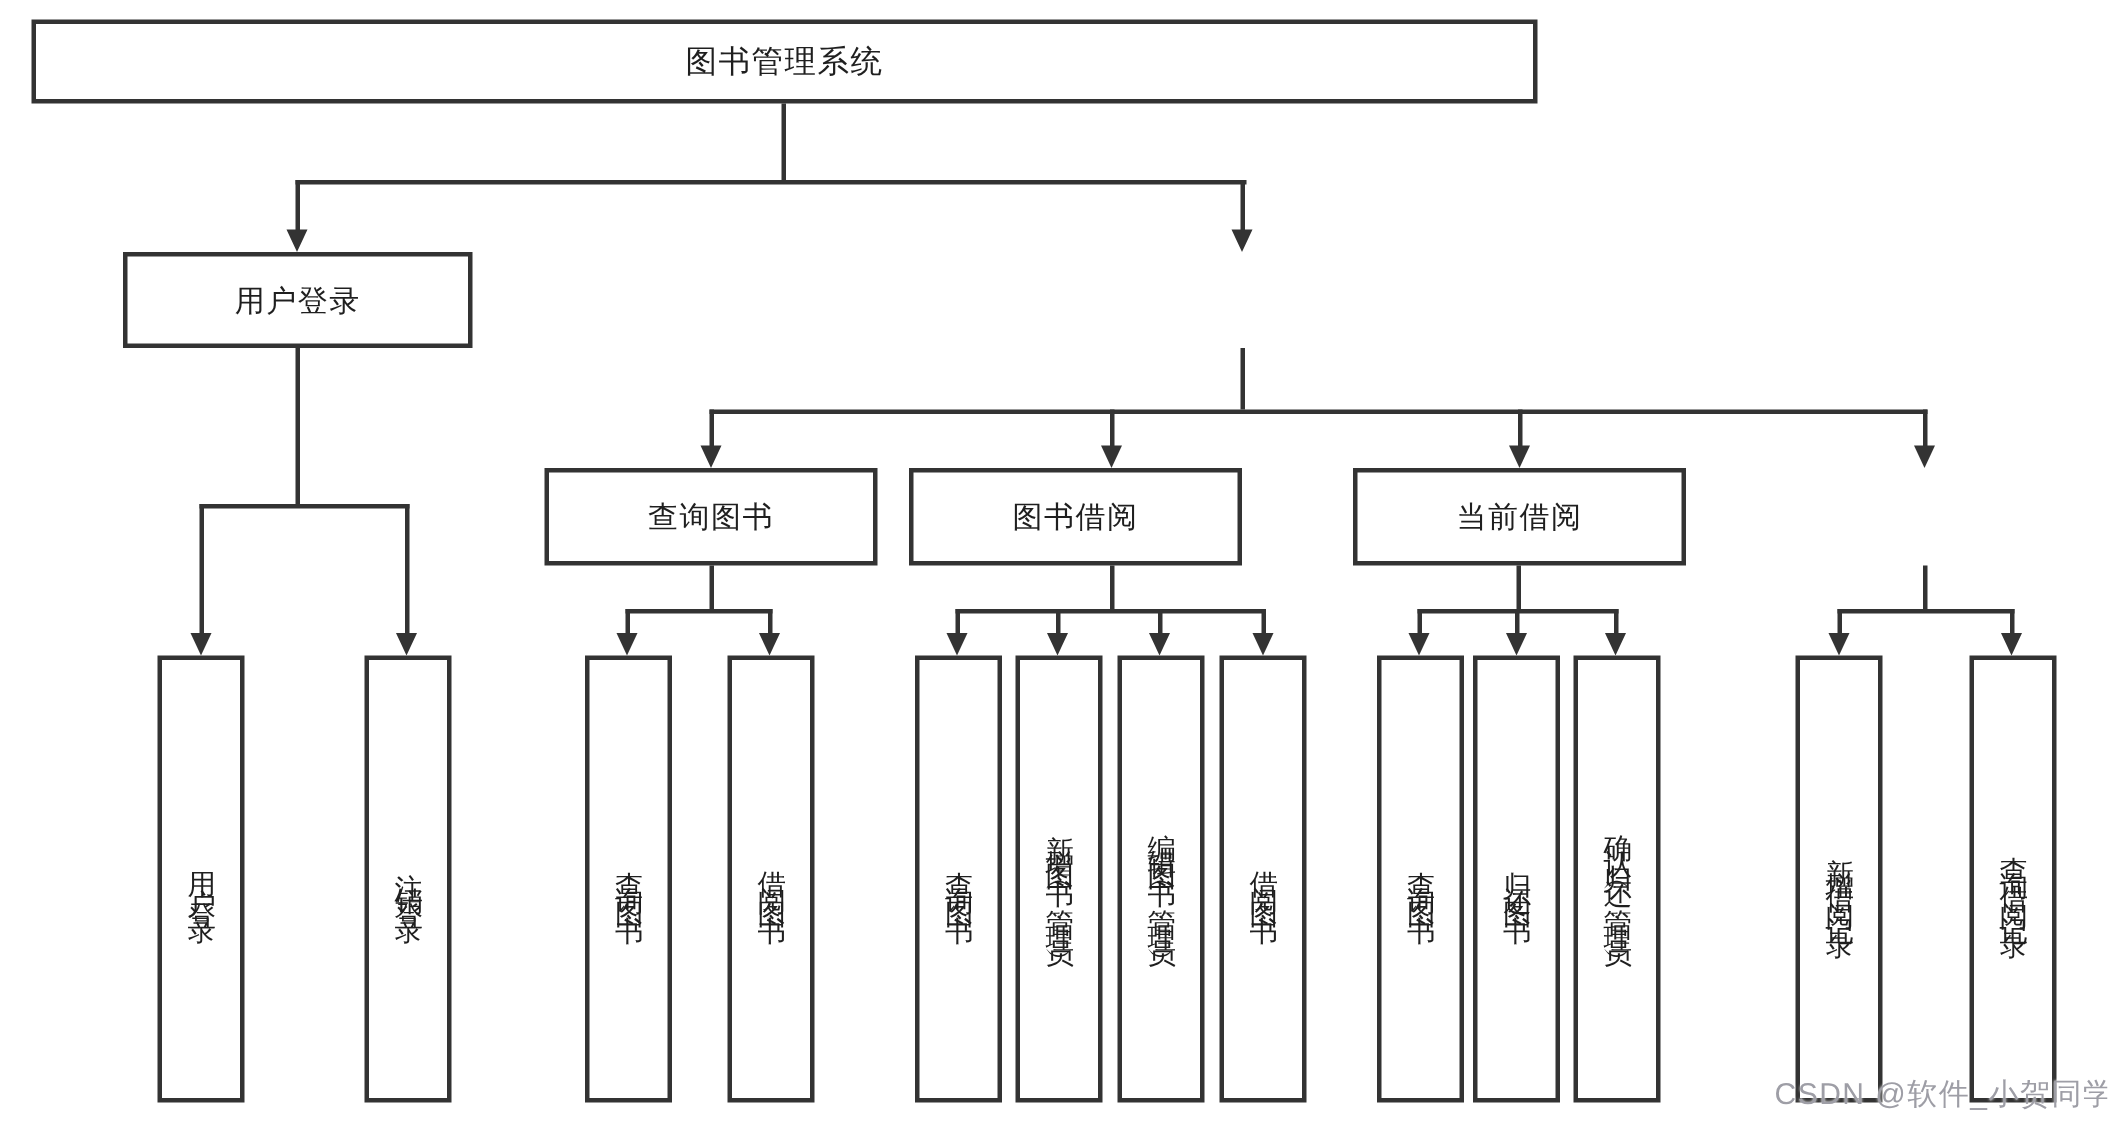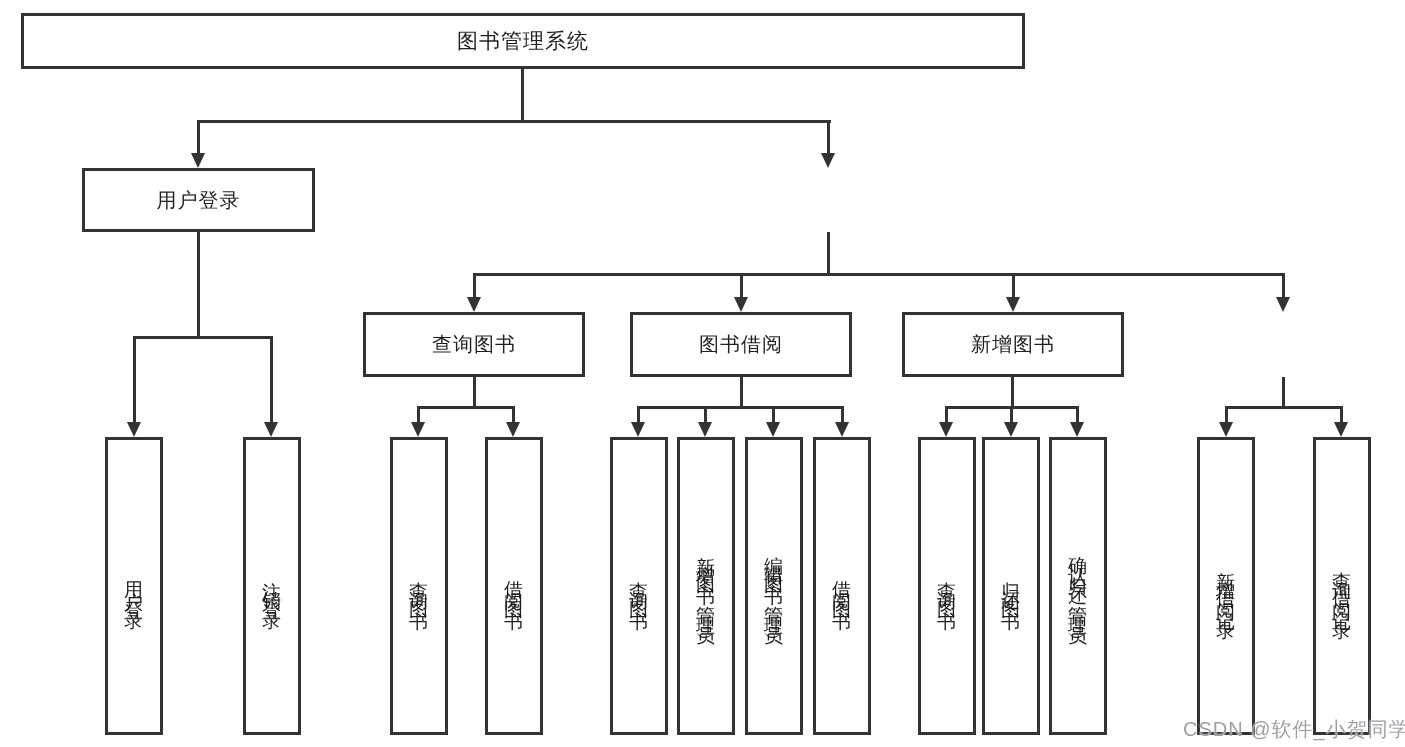--- a/index.html
+++ b/index.html
@@ -50,23 +50,23 @@
 
 <div id="canvas">
 
   <div class="box hbox root" style="left:21px;top:13px;width:1004px;height:56px;">图书管理系统</div>
 
   <div class="box hbox" style="left:82px;top:168px;width:233px;height:64px;">用户登录</div>
 
 
   <div class="box hbox" style="left:363px;top:312px;width:222px;height:65px;">查询图书</div>
 
-  <div class="box hbox" style="left:630px;top:312px;width:222px;height:65px;">图书借阅</div>
+  <div class="box hbox" style="left:606px;top:312px;width:222px;height:65px;">图书借阅</div>
 
-  <div class="box hbox" style="left:902px;top:312px;width:222px;height:65px;">新增图书</div>
+  <div class="box hbox" style="left:902px;top:312px;width:222px;height:65px;">当前借阅</div>
 
 
   <div class="box vbox" style="left:105px;top:437px;width:58px;height:298px;">用户登录</div>
   <div class="box vbox" style="left:243px;top:437px;width:58px;height:298px;">注销登录</div>
 
   <div class="box vbox" style="left:390px;top:437px;width:58px;height:298px;">查询图书</div>
   <div class="box vbox" style="left:485px;top:437px;width:58px;height:298px;">借阅图书</div>
 
   <div class="box vbox" style="left:610px;top:437px;width:58px;height:298px;">查询图书</div>
   <div class="box vbox" style="left:677px;top:437px;width:58px;height:298px;">新增图书（管理员）</div>

